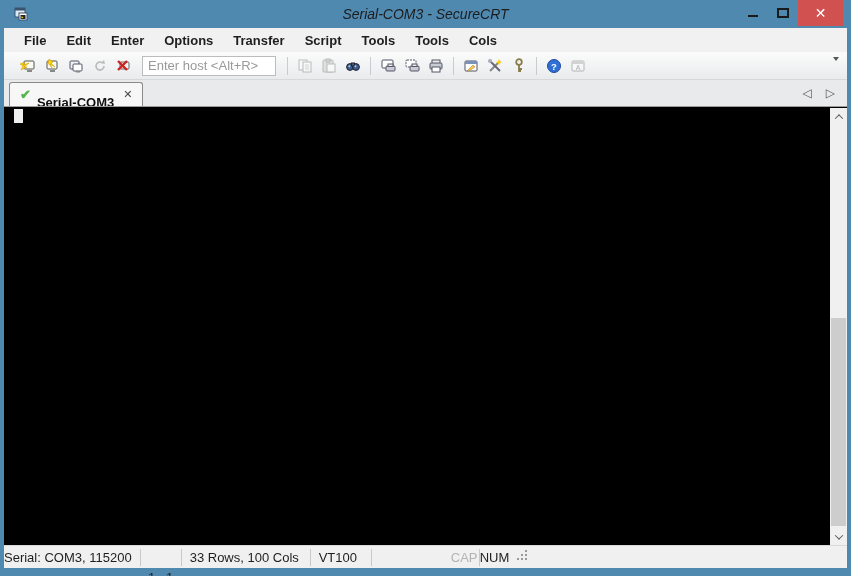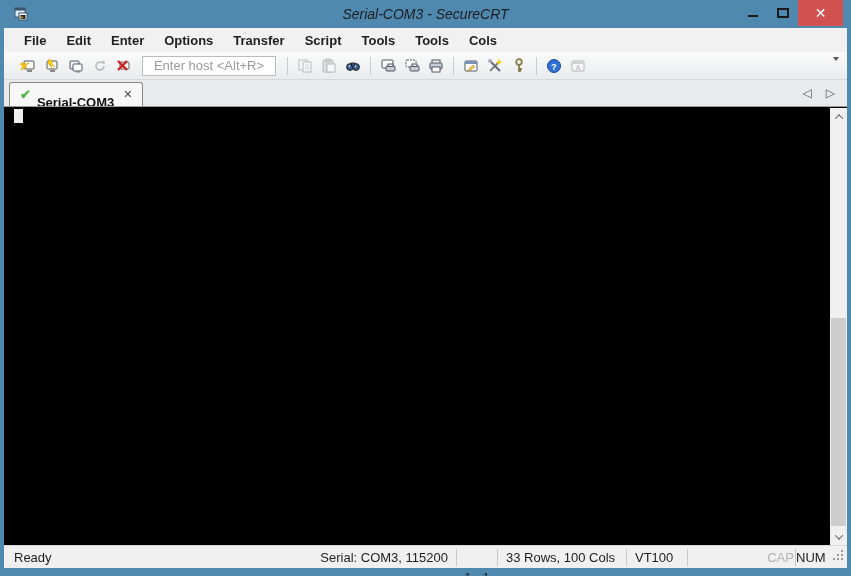--- a/index.html
+++ b/index.html
@@ -26,21 +26,21 @@
 
   
   .toolbar { position:absolute; top:52px; left:4px; right:4px; height:28px;
              background:linear-gradient(#fbfbfb,#e9ebed); border-bottom:1px solid #d6d8da;
              display:flex; align-items:center; padding-left:12px; }
   .tbtn { width:22px; height:22px; display:flex; align-items:center; justify-content:center;
           margin:0 1px; cursor:default; }
   .tbtn svg { width:16px; height:16px; }
   .tb-sep { width:1px; height:18px; background:#c9cbcd; margin:0 5px; }
   .host-input { width:134px; height:20px; margin:0 6px; border:1px solid #bcbcbc; background:#fff;
-                font-family:"Liberation Sans", sans-serif; font-size:13px; color:#666; padding:0 5px;text-align:center; }
+                font-family:"Liberation Sans", sans-serif; font-size:13px; color:#666; padding:0 5px; }
   .host-input::placeholder { color:#9a9a9a; opacity:1; }
   .tb-overflow { position:absolute; right:6px; top:9px; width:8px; cursor:default; }
   .tb-overflow .bar { width:7px; height:0; border-top:1px solid #555; margin-bottom:2px; }
   .tb-overflow .tri { width:0; height:0; border-left:3.5px solid transparent;
                       border-right:3.5px solid transparent; border-top:4px solid #555; }
 
   
   .tabbar { position:absolute; top:80px; left:4px; right:4px; height:26px; background:#e9eaeb; }
   .tab { position:absolute; left:5px; top:2px; height:24px; background:#f7f7f7;
          border:1px solid #8a8a8a; border-bottom:none; border-radius:3px 3px 0 0;
@@ -267,21 +267,20 @@
           <span class="chev chev-up"></span>
         </span>
       <span class="sb-thumb"></span>
       <span class="sb-arrow sb-down">
           <span class="chev chev-down"></span>
         </span>
     </div>
   </div>
 
   <div class="statusbar">
-    <span class="sb-seg seg-ready">Ready</span>
     <span class="sb-seg seg-serial">Serial: COM3, 115200</span>
     <span class="sb-div"></span>
     <span class="sb-seg seg-pos">1,  1</span>
     <span class="sb-div"></span>
     <span class="sb-seg seg-size">33 Rows, 100 Cols</span>
     <span class="sb-div"></span>
     <span class="sb-seg seg-emu">VT100</span>
     <span class="sb-div"></span>
     <span class="sb-seg seg-spacer"></span>
     <span class="sb-seg seg-cap">CAP</span>

